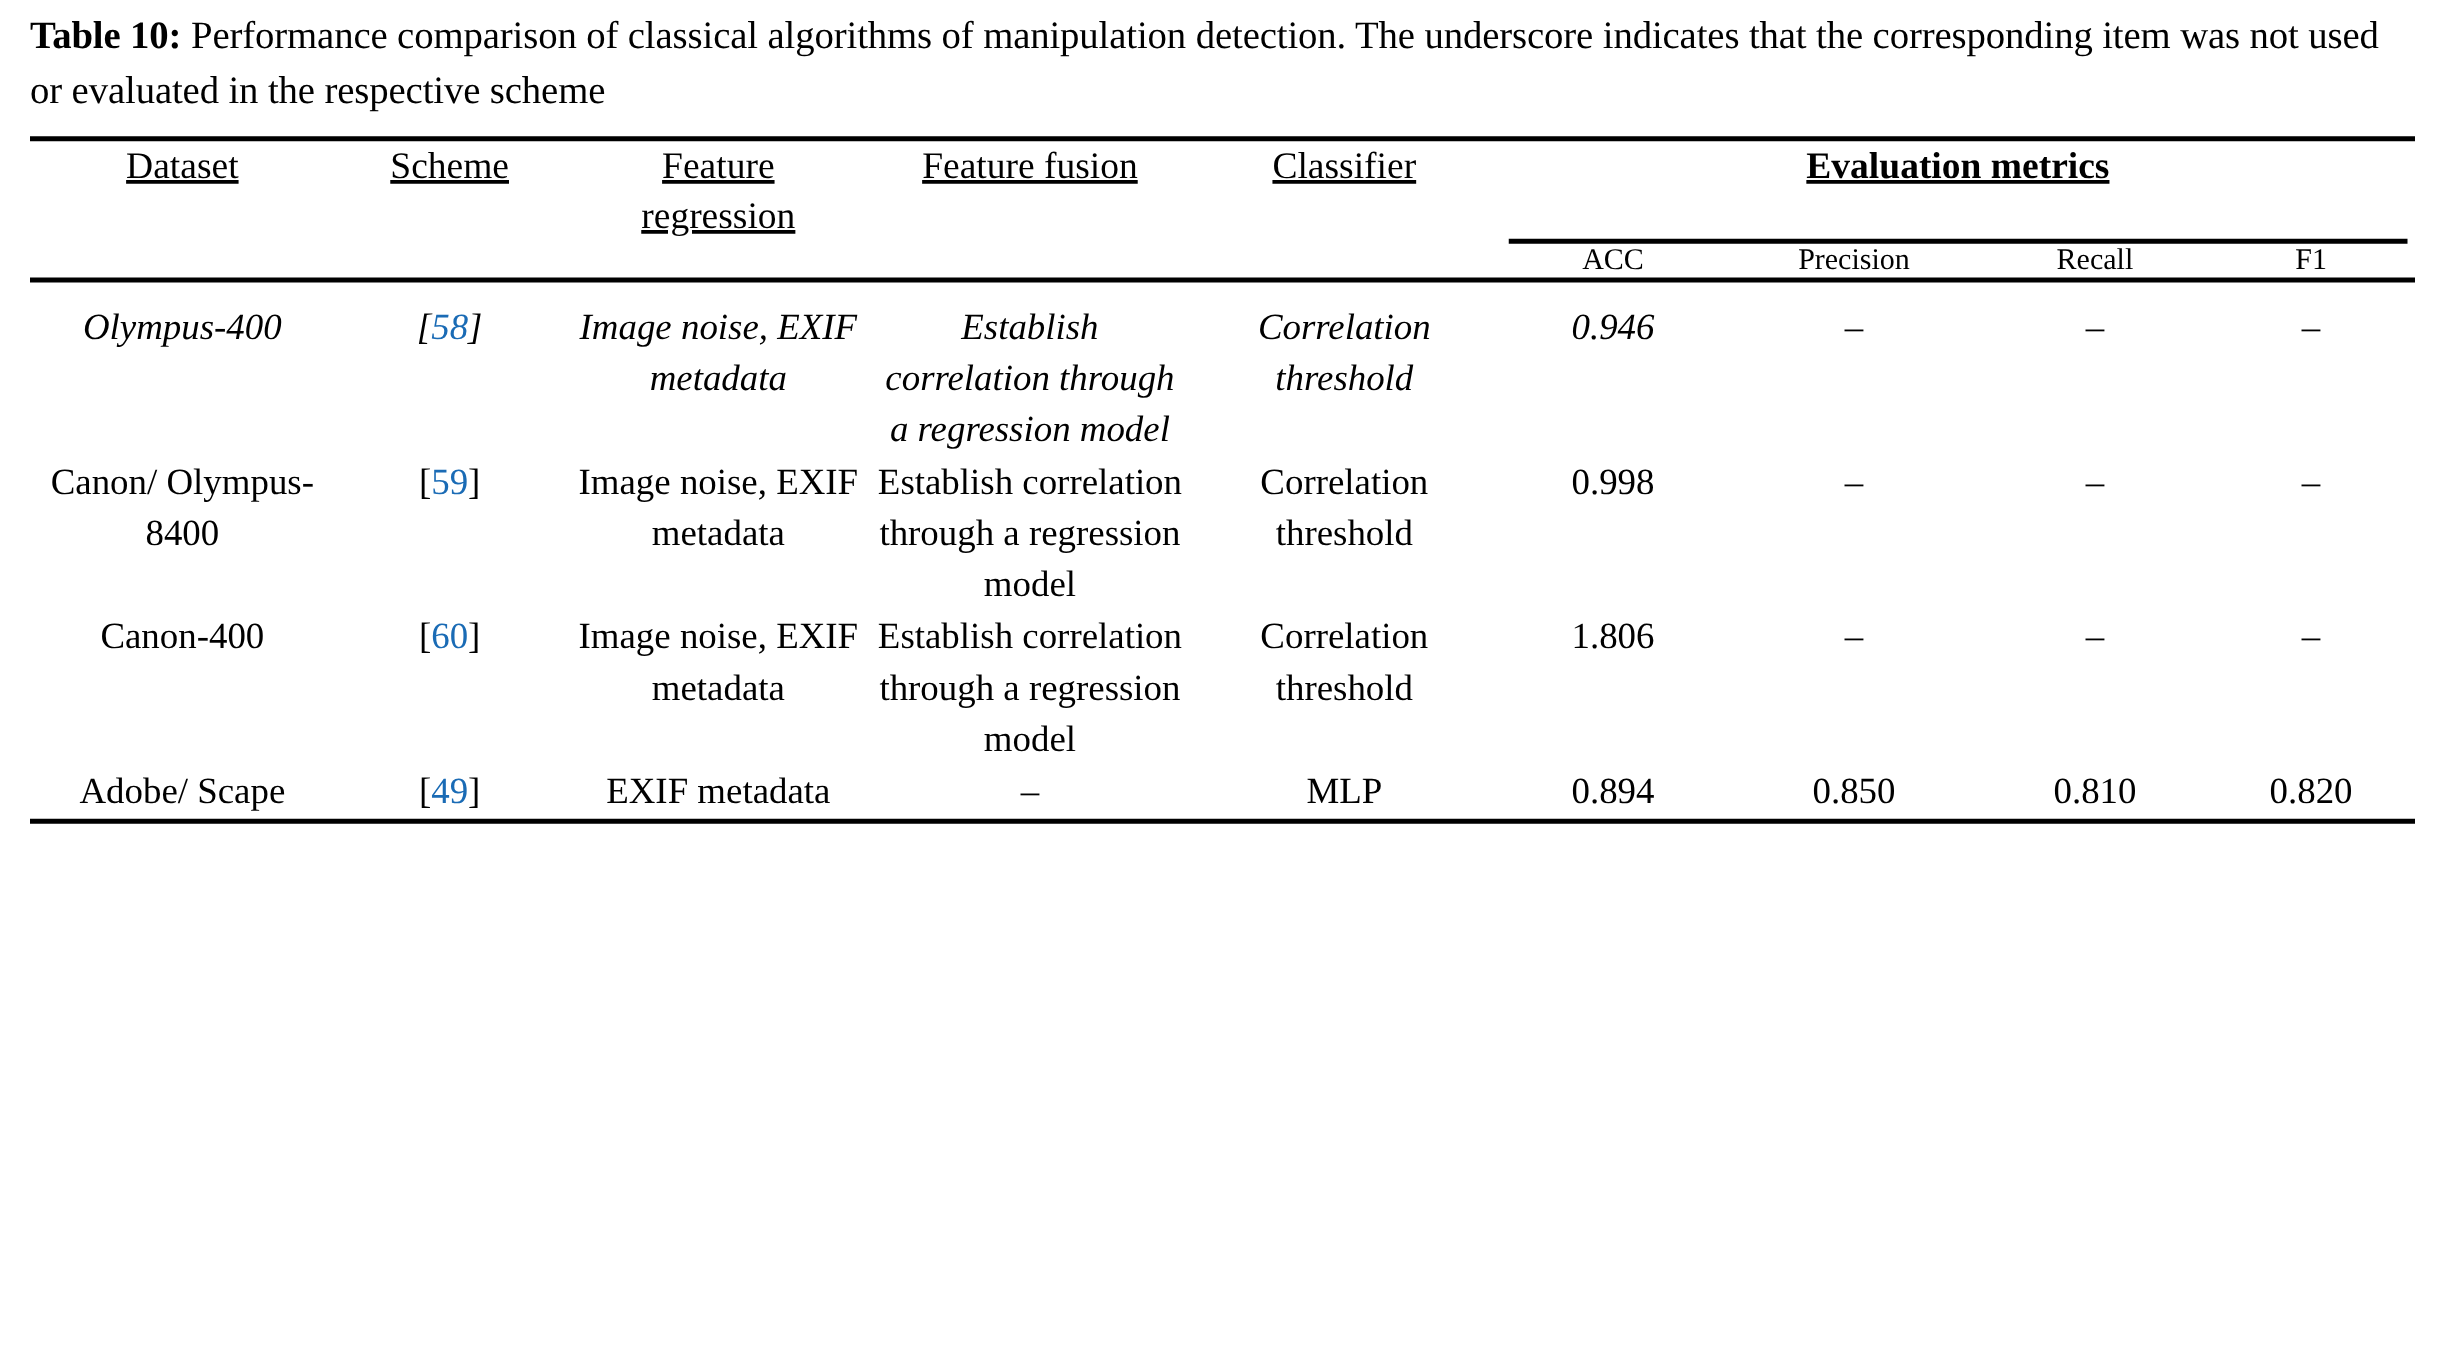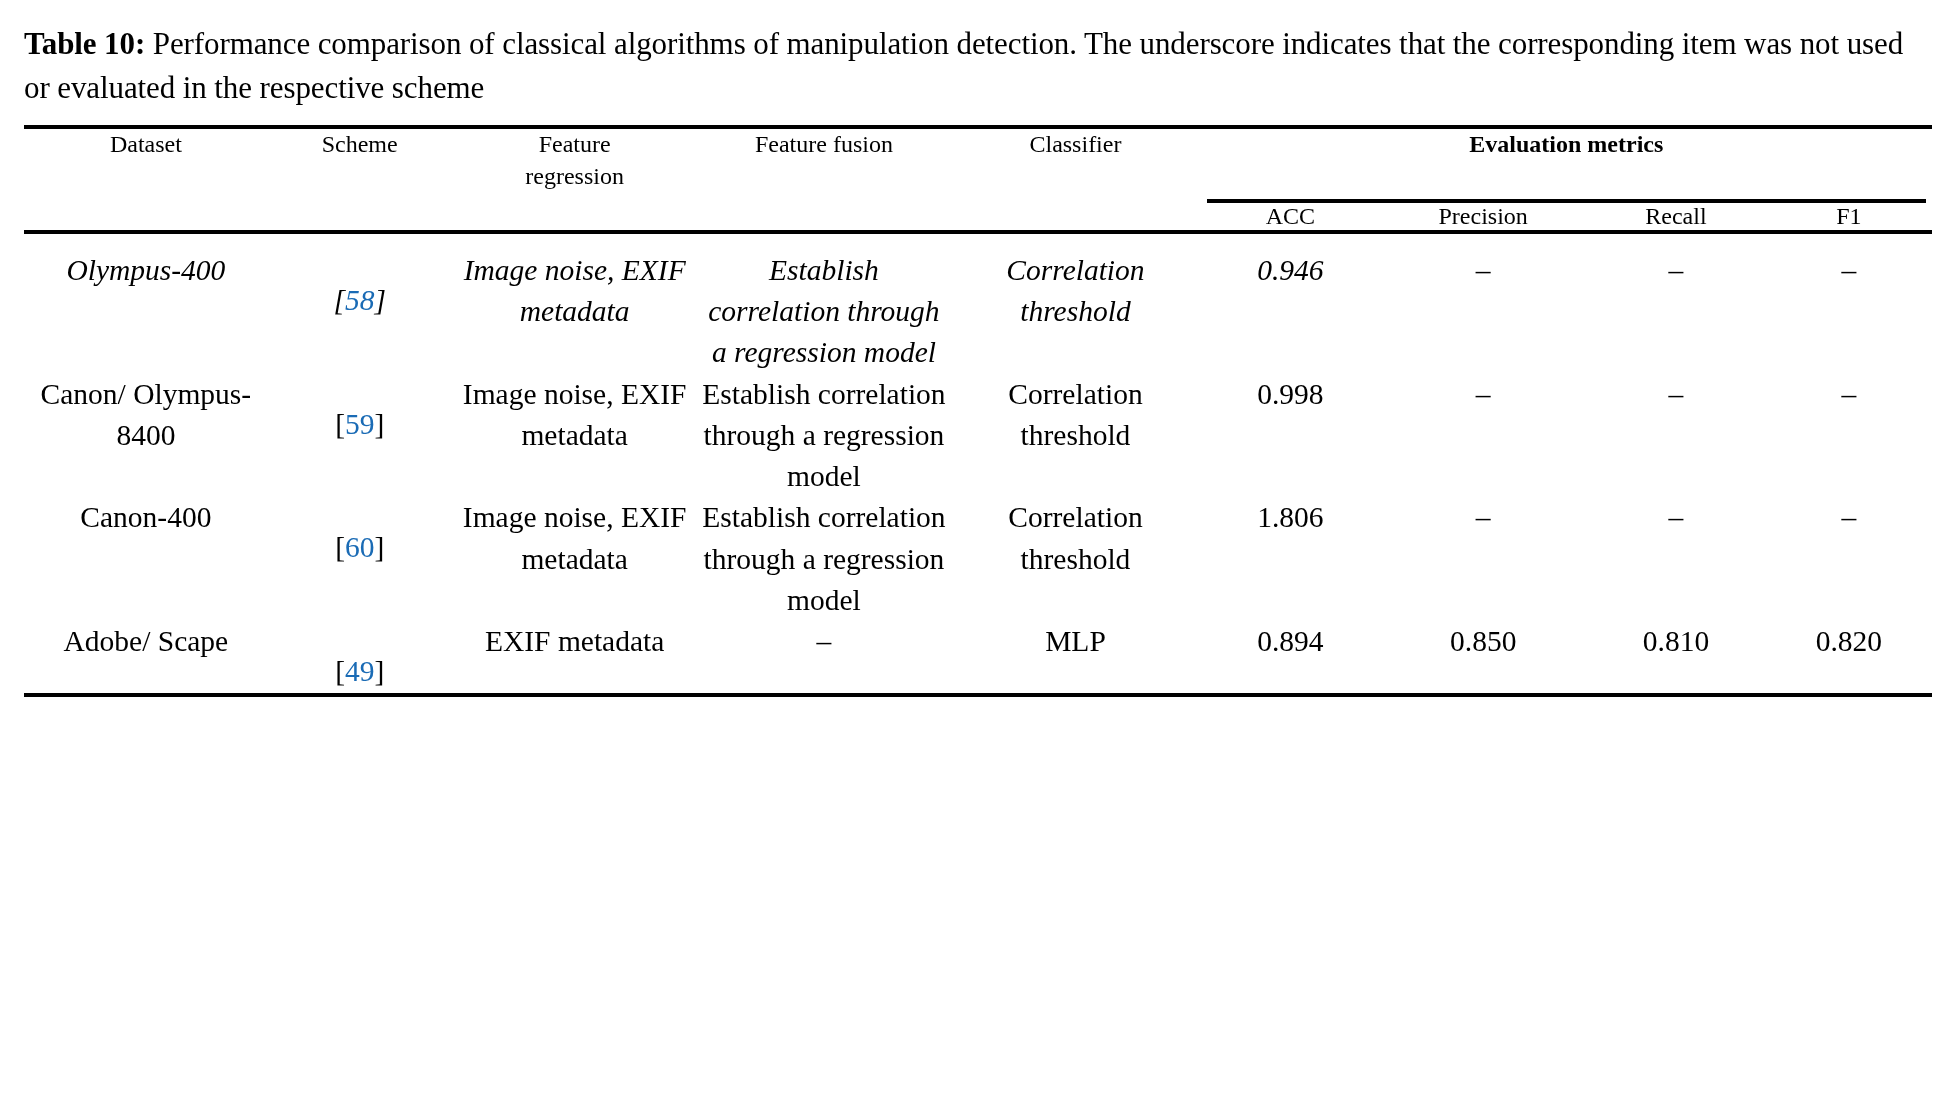--- a/index.html
+++ b/index.html
@@ -13,21 +13,21 @@
     font-family: "Liberation Serif", "DejaVu Serif", serif;
     color: #000000;
     overflow: hidden;
   }
 
   .page {
     position: relative;
     width: 1956px;
     height: 1094px;
     box-sizing: border-box;
-    padding: 16px 24px;
+    padding: 0 24px;
   }
 
   
   .caption {
     font-size: 31px;
     line-height: 1.42;
     padding-top: 6px;
     letter-spacing: -0.1px;
   }
   .caption .label {
@@ -68,23 +68,24 @@
   col.c-ffusion   { width: 228px; }
   col.c-classif   { width: 226px; }
   col.c-acc       { width: 162px; }
   col.c-prec      { width: 186px; }
   col.c-rec       { width: 162px; }
   col.c-f1        { width: 150px; }
 
   
   .hdr-row th {
     font-weight: bold;
-    font-size: 24px;
+    font-size: 30px;
     line-height: 1.32;
     padding-top: 18px;
+    text-decoration: underline;
   }
   .hdr-row th.evalgroup {
     vertical-align: top;
   }
   .eval-label {
     display: block;
     font-weight: bold;
   }
   .eval-underline {
     display: block;
@@ -105,21 +106,20 @@
     font-size: 29.5px;
     padding-top: 0;
   }
   .body-row td.pad-top { padding-top: 16px; font-style: italic; }
   .cell-wrap {
     display: block;
     padding: 0 4px;
   }
   .ref {
     white-space: nowrap;
-    margin-top: 30px;
   }
   .ref .num { color: #1a6bb5; }
   .ref .brk { color: #000000; }
   .dash { font-size: 29.5px; }
 </style>
 </head>
 <body>
 
 <div class="page">
 

